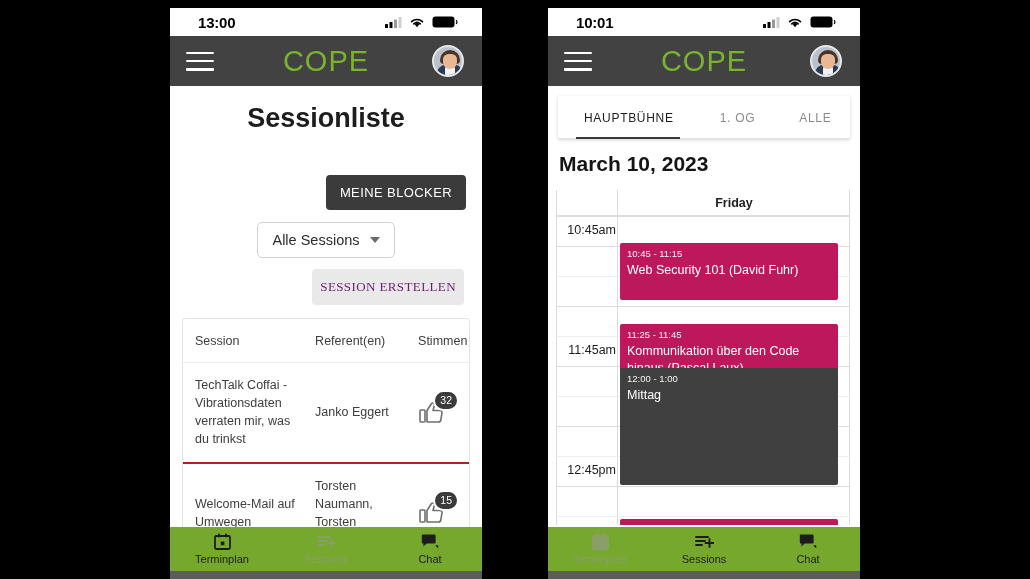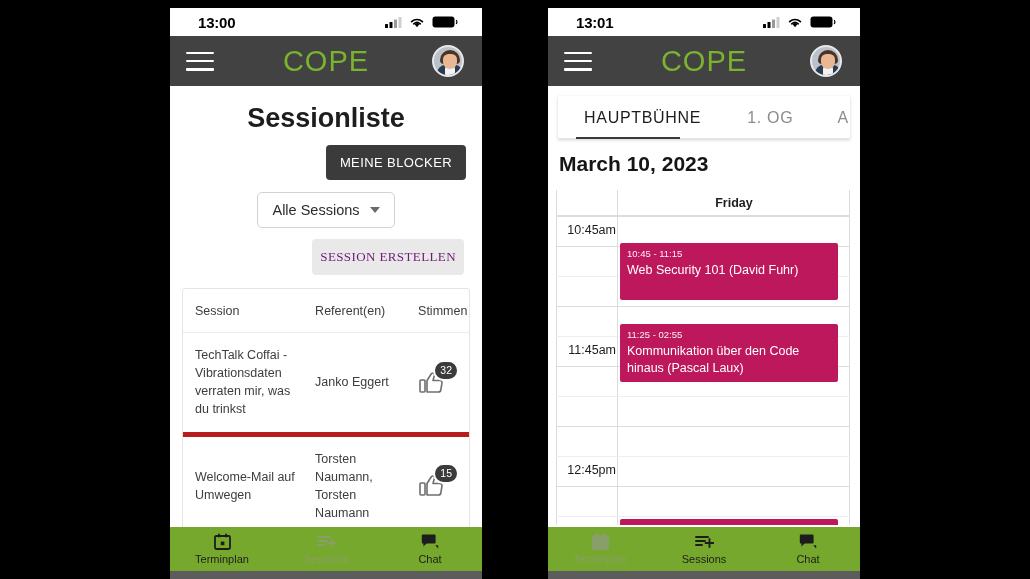--- a/index.html
+++ b/index.html
@@ -109,20 +109,21 @@
   .btn-blocker {
     background: #3b3b3b;
     color: #fff;
     border: none;
     border-radius: 4px;
     font-size: 13px;
     letter-spacing: 0.4px;
     padding: 10px 14px;
     font-family: inherit;
     cursor: pointer;
+    margin-top: 30px;
   }
   .select-row { display: flex; justify-content: center; padding: 12px 0 0 0; }
   .select-box {
     border: 1px solid #d2d2d2;
     border-radius: 5px;
     background: #fff;
     padding: 9px 14px;
     font-size: 14.5px;
     color: #2b2b2b;
     display: flex;
@@ -163,21 +164,21 @@
     color: #3d3d3d;
     text-align: left;
     padding: 15px 6px 14px 12px;
     border-bottom: 1px solid #ececec;
     vertical-align: middle;
   }
   .tbl td {
     font-size: 12.5px;
     color: #3d3d3d;
     padding: 13px 6px 13px 12px;
-    border-bottom: 5px solid #b91c1c;
+    border-bottom: 2px solid #b91c1c;
     vertical-align: middle;
     line-height: 1.45;
   }
   .col-session { width: 42%; }
   .col-speaker { width: 36%; }
   .col-votes   { width: 22%; }
   .tbl th.col-votes, .tbl td.col-votes { text-align: right; padding-right: 12px; }
 
   .vote-wrap { position: relative; display: inline-block; width: 38px; height: 34px; }
   .thumb { position: absolute; left: 0; bottom: 2px; }
@@ -202,21 +203,21 @@
     position: relative;
     overflow: hidden;
   }
   .tabs {
     display: flex;
     align-items: center;
     height: 43px;
     position: relative;
   }
   .tab {
-    font-size: 16px;
+    font-size: 12px;
     letter-spacing: 0.7px;
     color: #8b8b8b;
     padding: 0 4px;
     white-space: nowrap;
     cursor: pointer;
     flex: 0 0 auto;
   }
   .tab.active { color: #1d1d1d; }
   .tab-underline {
     position: absolute;
@@ -448,21 +449,21 @@
         </span>
         <span class="navlabel">Chat</span>
       </div>
     </div>
     <div class="homebar"></div>
   </div>
 
   <div class="phone" id="phone-right">
 
     <div class="statusbar">
-      <div class="status-time">13:01</div>
+      <div class="status-time">10:01</div>
       <div class="status-icons">
         <svg width="17" height="12" viewBox="0 0 17 12">
           <rect x="0" y="8" width="3" height="4" rx="0.6" fill="#000"></rect>
           <rect x="4.5" y="6" width="3" height="6" rx="0.6" fill="#000"></rect>
           <rect x="9" y="3.5" width="3" height="8.5" rx="0.6" fill="#9a9a9a"></rect>
           <rect x="13.5" y="1" width="3" height="11" rx="0.6" fill="#cfcfcf"></rect>
         </svg>
         <svg width="16" height="12" viewBox="0 0 16 12">
           <path d="M8 11.2 L5.4 7.9 A4.3 4.3 0 0 1 10.6 7.9 Z" fill="#000"></path>
           <path d="M2.6 5.6 A8 8 0 0 1 13.4 5.6" stroke="#000" stroke-width="1.7" fill="none" stroke-linecap="round"></path>
@@ -527,22 +528,26 @@
 
           <div class="timelabel" style="top:33px">10:45am</div>
           <div class="timelabel" style="top:153px">11:45am</div>
           <div class="timelabel" style="top:273px">12:45pm</div>
 
           <div class="event green" style="top:29px;height:57px">
             <div class="ev-time">10:45 - 11:15</div>
             <div class="ev-title">Web Security 101 (David Fuhr)</div>
           </div>
           <div class="event green" style="top:110px;height:58px">
-            <div class="ev-time">11:25 - 02:55</div>
+            <div class="ev-time">11:25 - 11:45</div>
             <div class="ev-title">Kommunikation über den Code hinaus (Pascal Laux)</div>
+          </div>
+          <div class="event dark" style="top:178px;height:117px">
+            <div class="ev-time">12:00 - 1:00</div>
+            <div class="ev-title">Mittag</div>
           </div>
           <div class="event green" style="top:305px;height:45px">
             <div class="ev-time">1:05 - 1:35</div>
             <div class="ev-title">Cloud-Compliance - Sicherheitsstandards</div>
           </div>
         </div>
       </div>
     </div>
 
     <div class="bottomnav">

